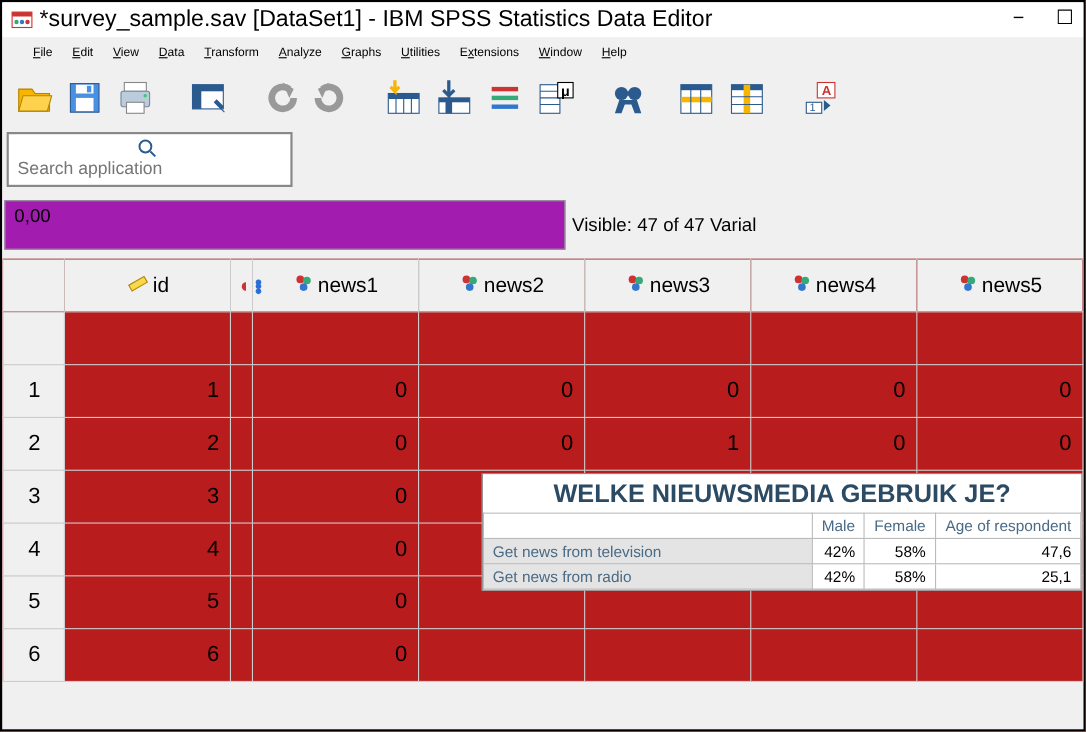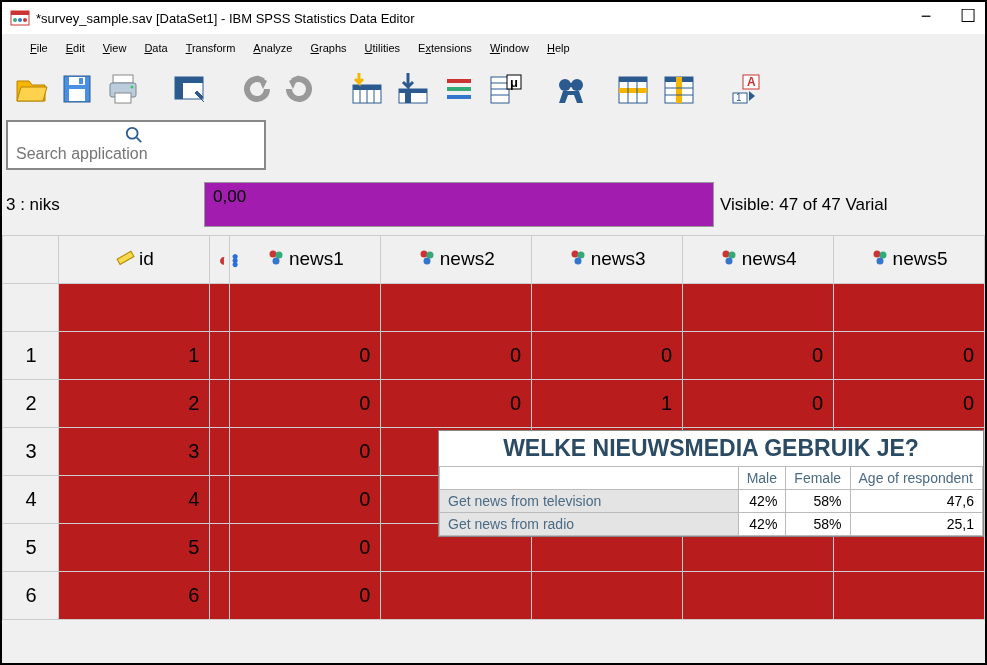--- a/index.html
+++ b/index.html
@@ -1,20 +1,20 @@
 <!DOCTYPE html>
 <html><head>
 <meta charset="utf-8">
 <style>
   * { box-sizing: border-box; }
   body { margin: 0; font-family: Arial, sans-serif; font-size: 14px; background: #f0f0f0; width: 987px; height: 665px; overflow: hidden; border: 2px solid #000; position: relative; }
   
   .titlebar { display: flex; align-items: center; padding: 4px 8px; background: #fff; height: 32px; }
   .title-icon { width: 20px; height: 20px; margin-right: 6px; }
-  .title-text { flex: 1; font-size: 13px; color: #000; }
+  .title-text { flex: 1; font-size: 21px; color: #000; }
   .win-controls { display: flex; gap: 24px; align-items: center; }
   .win-btn { width: 18px; height: 18px; text-align: center; font-size: 18px; line-height: 14px; cursor: pointer; }
   
   .menubar { display: flex; gap: 18px; padding: 8px 28px; background: #f0f0f0; font-size: 11px; color: #000; }
   .menu-item { cursor: pointer; }
   .menu-item span { text-decoration: underline; }
   
   .toolbar { display: flex; gap: 8px; padding: 4px 10px; background: #f0f0f0; align-items: center; height: 54px; }
   .tb-btn { width: 38px; height: 38px; display: flex; align-items: center; justify-content: center; cursor: pointer; }
   .tb-btn svg { width: 36px; height: 36px; }
@@ -37,21 +37,21 @@
   .row-head { background: #f0f0f0 !important; text-align: center !important; padding-right: 0 !important; font-size: 20px; width: 56px;}
   .col-id { width: 150px; }
   .col-spacer { width: 20px; }
   .col-news { width: 150px; }
   .ruler-icon, .nominal-icon { display: inline-block; vertical-align: middle; margin-right: 4px;}
   
   .overlay { position: absolute; left: 436px; top: 428px; border: 1px solid #888; background: #fff; font-size: 14px; width: 546px;}
   .overlay .ov-title { font-weight: bold; text-align: center; font-size: 23px; padding: 4px 0; color: #2b4a63; }
   .overlay table { border-collapse: collapse; width: 100%; }
   .overlay th, .overlay td { border: 1px solid #bbb; padding: 3px 8px; font-size: 14px; }
-  .overlay th { color: #4a6a85; font-weight: normal; text-align: left; background: #fff; }
+  .overlay th { color: #4a6a85; font-weight: normal; text-align: right; background: #fff; }
   .overlay td.row-label { background: #e4e4e4; color: #4a6a85; text-align: left; width: 55%;}
   .overlay td.val { text-align: right; }
   
   .drag-dots { position:absolute; left: 1px; top: 50%; transform: translateY(-50%); color:#2b6ed9; font-size:12px; line-height:4px;}
 </style>
 </head>
 <body>
 
 <div class="titlebar">
   <span class="title-icon">
@@ -209,21 +209,20 @@
   <div class="search-box">
     <svg viewBox="0 0 20 20">
         <circle cx="8" cy="8" r="6" fill="none" stroke="#2b5a8f" stroke-width="2"></circle>
         <line x1="13" y1="13" x2="18" y2="18" stroke="#2b5a8f" stroke-width="2"></line>
       </svg>
     <input type="text" placeholder="Search application" style="">
   </div>
 </div>
 
 <div class="status-row">
-  <div class="status-label">3 : niks</div>
   <div class="cell-value-box">0,00</div>
   <div class="visible-text">Visible: 47 of 47 Varial</div>
 </div>
 
 <div class="grid-container">
 <table class="data-grid">
   <colgroup>
     <col class="row-head" style="width:56px">
         <col class="col-id">
         <col class="col-spacer">

